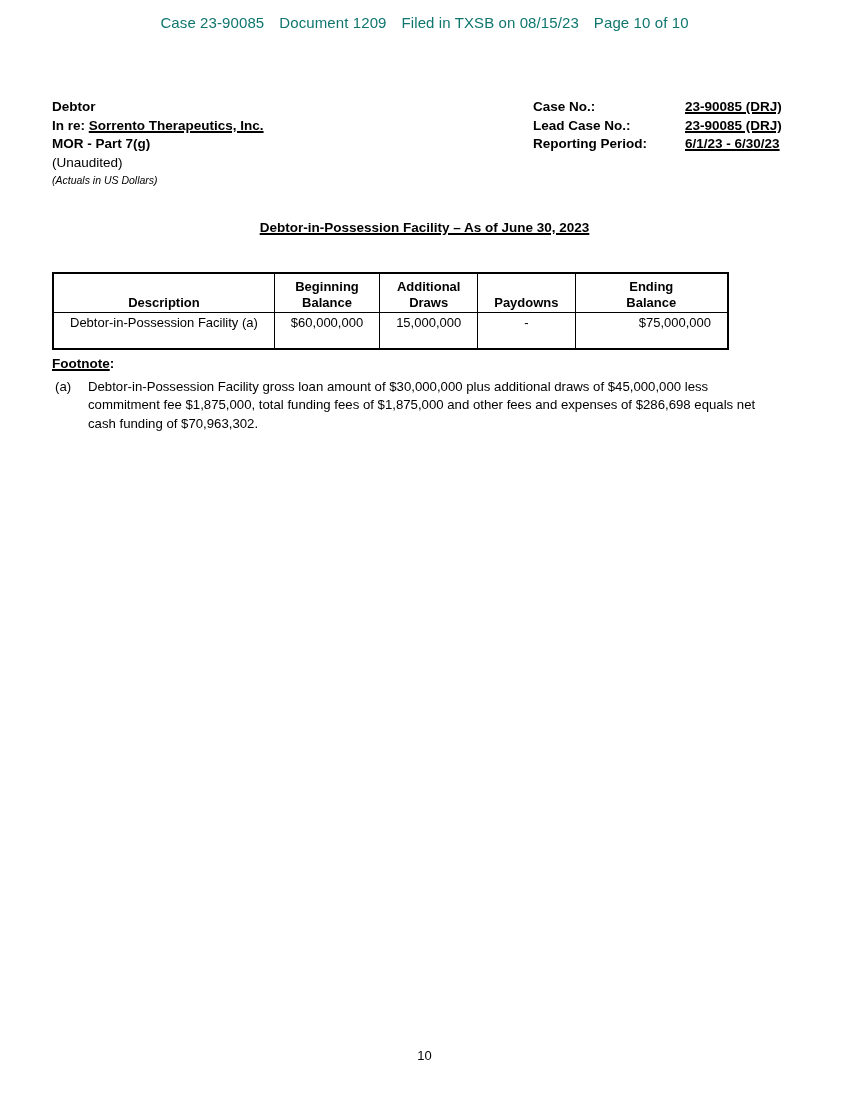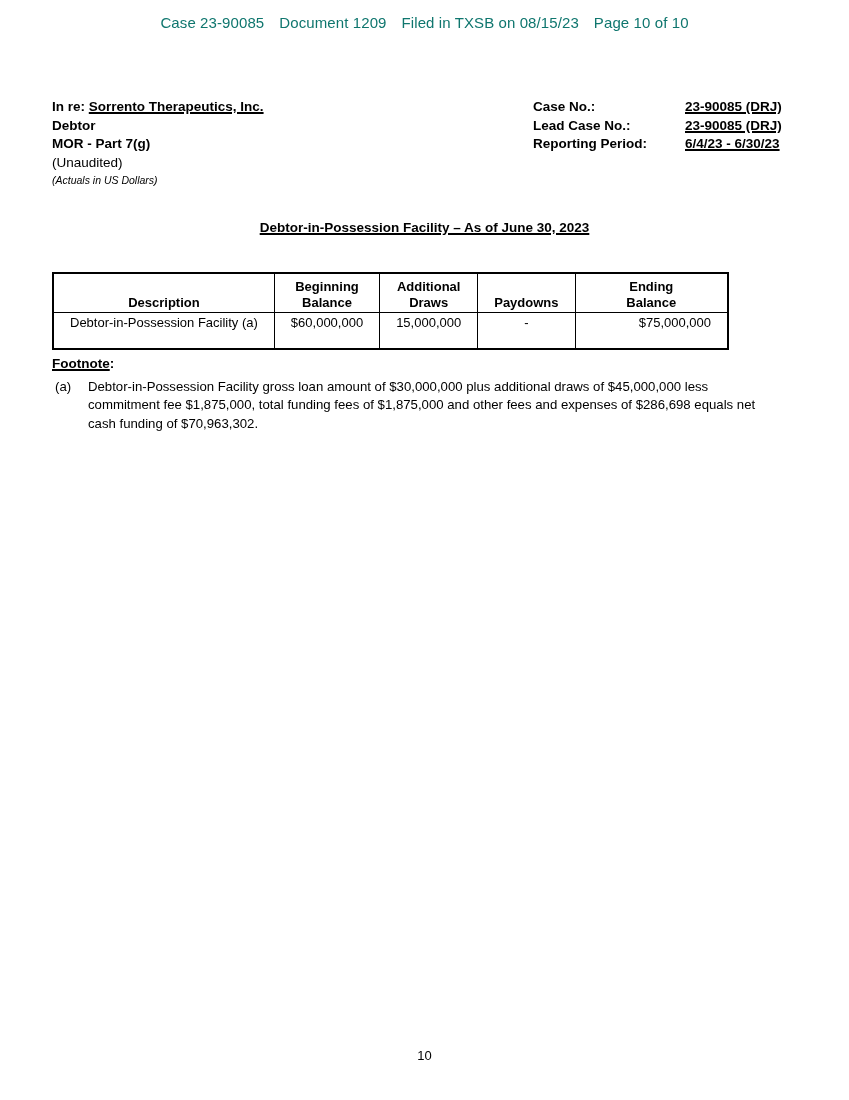--- a/index.html
+++ b/index.html
@@ -137,39 +137,39 @@
 <div class="page">
 
   <div class="stamp">
     <span>Case 23-90085</span>
     <span>Document 1209</span>
     <span>Filed in TXSB on 08/15/23</span>
     <span>Page 10 of 10</span>
   </div>
 
   <div class="debtor-block">
+    <div class="bold">Debtor</div>
     <div class="bold"><span>In re:</span> <span class="u">Sorrento Therapeutics, Inc.</span></div>
-    <div class="bold">Debtor</div>
     <div class="bold">MOR - Part 7(g)</div>
     <div>(Unaudited)</div>
     <div class="actuals">(Actuals in US Dollars)</div>
   </div>
 
   <div class="case-block">
     <div class="case-row">
       <span class="case-label">Case No.:</span>
       <span class="case-value">23-90085 (DRJ)</span>
     </div>
     <div class="case-row">
       <span class="case-label">Lead Case No.:</span>
       <span class="case-value">23-90085 (DRJ)</span>
     </div>
     <div class="case-row">
       <span class="case-label">Reporting Period:</span>
-      <span class="case-value">6/4/23 - 6/30/23</span>
+      <span class="case-value">6/1/23 - 6/30/23</span>
     </div>
   </div>
 
   <div class="section-title">
     <span>Debtor-in-Possession Facility – As of June 30, 2023</span>
   </div>
 
   <table class="fac">
     <colgroup>
       <col class="col-desc">

